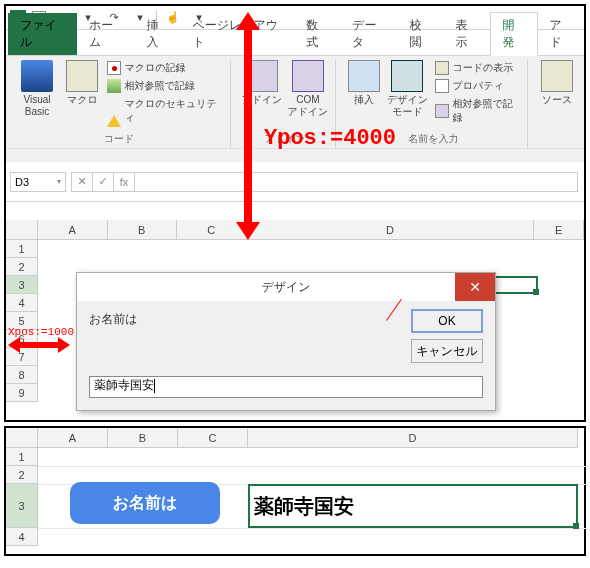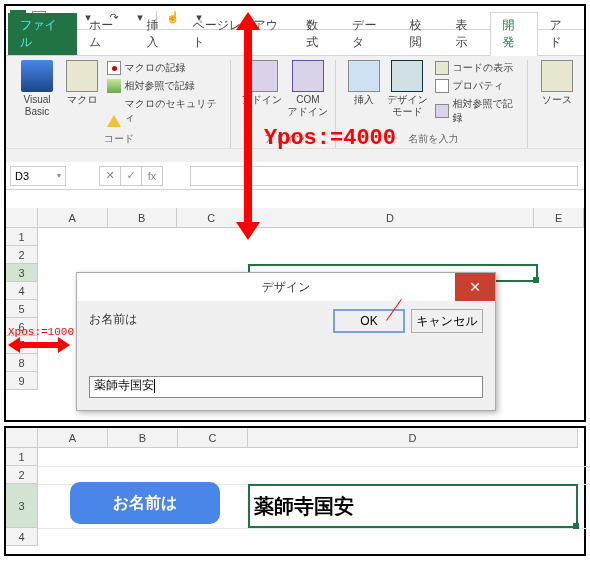--- a/index.html
+++ b/index.html
@@ -13,21 +13,21 @@
     
     .titlebar { height: 24px; background: #fff; display: flex; align-items: center; padding: 0 4px; gap: 6px; border-bottom: 1px solid #d4d4d4; }
     .excel-icon { width: 16px; height: 16px; background: #217346; display: inline-flex; align-items: center; justify-content: center; color: #fff; font-size: 9px; font-weight: bold; }
     .qa-icon { width: 14px; height: 14px; background: #fff; border: 1px solid #888; }
     .qa-btn { width: 20px; height: 18px; display: flex; align-items: center; justify-content: center; font-size: 11px; color: #444; cursor: pointer; }
     .qa-sep { width: 1px; height: 14px; background: #ccc; }
     
     
     .ribbon-tabs { height: 26px; display: flex; align-items: flex-end; padding-left: 2px; background: #fff; border-bottom: 1px solid #d4d4d4; }
     .tab { padding: 4px 12px; font-size: 12px; color: #444; cursor: pointer; }
-    .tab.file { background: #217346; color: #5eead4; }
+    .tab.file { background: #217346; color: #000000; }
     .tab.active { background: #fff; border: 1px solid #d4d4d4; border-bottom: 1px solid #fff; color: #217346; margin-bottom: -1px; }
     
     
     .ribbon { height: 92px; background: #f1f1f1; display: flex; padding: 4px 2px 0 2px; gap: 4px; overflow: hidden; }
     .rgroup { display: flex; flex-direction: column; align-items: center; border-right: 1px solid #d4d4d4; padding: 0 6px; }
     .rgroup-content { display: flex; gap: 4px; flex: 1; align-items: flex-start; }
     .rgroup-label { font-size: 10px; color: #666; padding: 2px 0; }
     .big-btn { display: flex; flex-direction: column; align-items: center; width: 48px; cursor: pointer; }
     .big-btn .ico { width: 32px; height: 32px; margin-bottom: 2px; }
     .big-btn .lbl { font-size: 10px; text-align: center; line-height: 1.2; color: #444; }
@@ -45,21 +45,21 @@
     .ico-addin { background: #d9d2e9; border: 1px solid #888; }
     .ico-com { background: #d9d2e9; border: 1px solid #674ea7; }
     .ico-insert { background: #cfe2f3; border: 1px solid #888; }
     .ico-design { background: #d0e0e3; border: 1px solid #0c343d; }
     .ico-prop { background: #fff; border: 1px solid #888; }
     .ico-code { background: #e8e8d0; border: 1px solid #888; }
     .ico-dialog { background: #d9d2e9; border: 1px solid #888; }
     .ico-source { background: #e8e8d0; border: 1px solid #888; }
     
     
-    .formula-row { height: 28px; display: flex; align-items: center; border-bottom: 1px solid #d4d4d4; background: #fff; gap: 28px; }
+    .formula-row { height: 40px; display: flex; align-items: center; border-bottom: 1px solid #d4d4d4; background: #fff; }
     .namebox { width: 56px; height: 20px; margin-left: 4px; border: 1px solid #ccc; display: flex; align-items: center; padding: 0 4px; font-size: 11px; background: #fff; }
     .namebox .dd { margin-left: auto; font-size: 8px; color: #888; }
     .fb-btns { display: flex; gap: 0; margin-left: 6px; }
     .fb-btn { width: 22px; height: 20px; border: 1px solid #ccc; display: flex; align-items: center; justify-content: center; font-size: 11px; color: #888; margin-left: -1px; cursor: pointer; background: #fff; }
     .formula-input { flex: 1; height: 20px; border: 1px solid #ccc; margin: 0 6px 0 -1px; background: #fff; }
     
     
     .grid { position: relative; background: #fff; }
     .gh-corner { position: absolute; left: 0; top: 0; width: 32px; height: 20px; border-right: 1px solid #ccc; border-bottom: 1px solid #ccc; background: #f3f3f3; }
     .col-headers { position: absolute; left: 32px; top: 0; right: 0; height: 20px; display: flex; }
@@ -84,21 +84,21 @@
     .annot-text { position: absolute; color: #ff0000; font-size: 22px; font-family: Courier, monospace; font-weight: bold; }
     .annot-text.small { font-size: 11px; font-weight: normal; }
     .annot-line { position: absolute; background: #ff0000; width: 1px; transform-origin: top left; }
     
     
     .dialog { position: absolute; width: 420px; background: #f0f0f0; border: 1px solid #aaa; box-shadow: 2px 2px 6px rgba(0,0,0,0.3); }
     .dialog-title { height: 28px; background: #fff; display: flex; align-items: center; justify-content: center; font-size: 12px; position: relative; color: #333; }
     .dialog-close { position: absolute; right: 0; top: 0; width: 40px; height: 28px; background: #c94030; color: #fff; display: flex; align-items: center; justify-content: center; font-size: 14px; cursor: pointer; }
     .dialog-body { padding: 10px 12px 12px 12px; position: relative; }
     .dialog-prompt { font-size: 12px; color: #333; }
-    .dialog-btns { position: absolute; right: 12px; top: 8px; display: flex; flex-direction: row; gap: 6px; }
+    .dialog-btns { position: absolute; right: 12px; top: 8px; display: flex; flex-direction: column; gap: 6px; }
     .dialog-btn { width: 72px; height: 24px; font-size: 12px; border: 1px solid #aaa; background: #f0f0f0; cursor: pointer; }
     .dialog-btn.ok { border: 2px solid #7aa2d6; }
     .dialog-input { margin-top: 48px; width: 100%; height: 22px; border: 1px solid #888; background: #fff; font-size: 12px; padding: 0 4px; }
     .caret { display:inline-block; width:1px; height:14px; background:#000; vertical-align:middle; }
     
     
     .blue-shape { position: absolute; background: #4a86e8; color: #fff; font-weight: bold; font-size: 16px; border-radius: 10px; display: flex; align-items: center; justify-content: center; }
     .big-cell-text { position: absolute; font-size: 20px; font-weight: bold; color: #000; display: flex; align-items: center; padding-left: 6px; }
   </style>
 </head>

